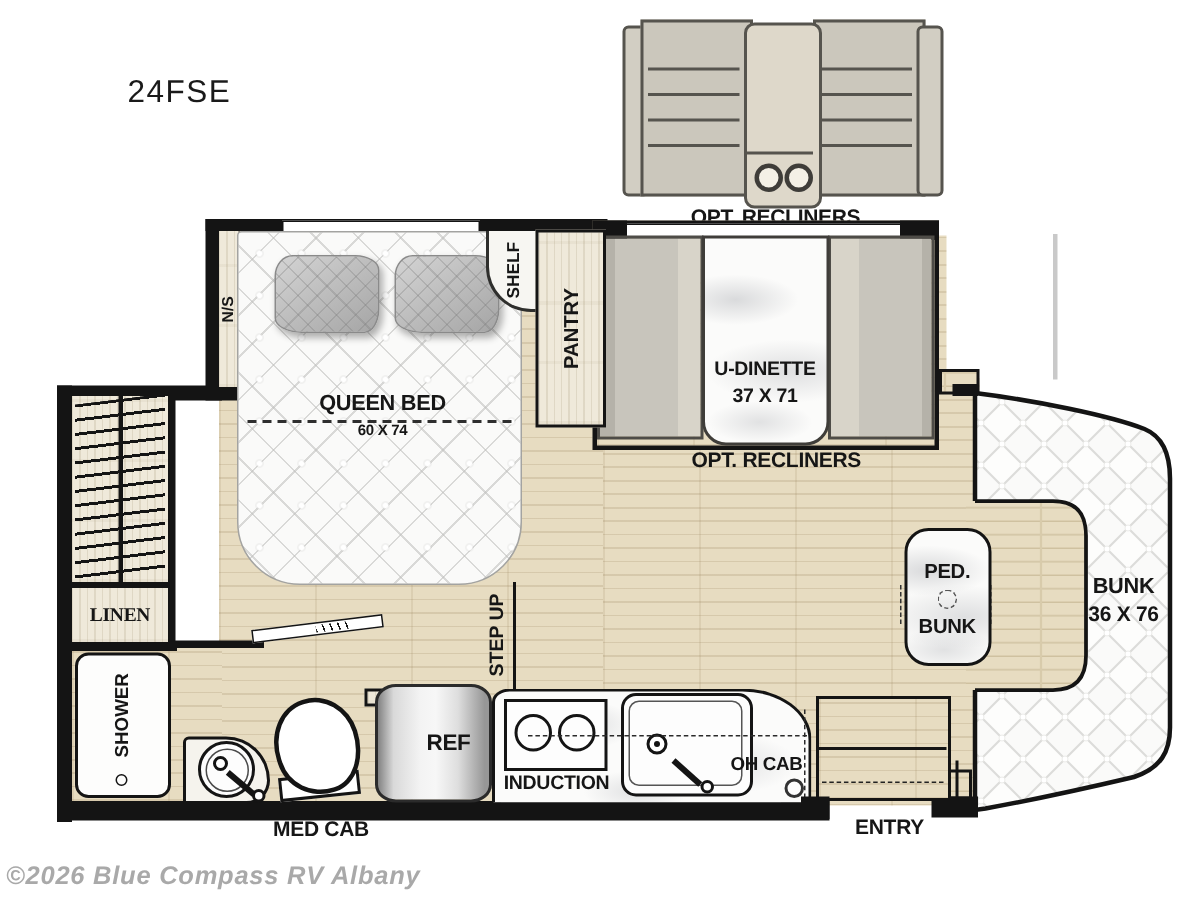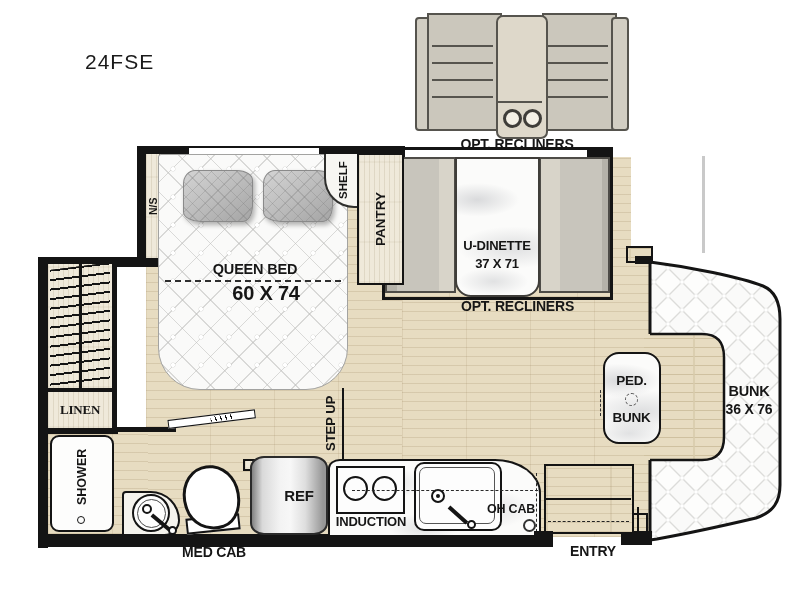--- a/index.html
+++ b/index.html
@@ -103,21 +103,21 @@
     </div>
     <div class="abs" style="left:196px;top:4px;width:14px;height:110px;background:#d2cec3;border:2px solid #56544e;border-radius:4px;"></div>
     <div class="abs" style="left:81px;top:2px;width:48px;height:120px;background:#ded8ca;border:2px solid #56544e;border-radius:7px;">
       <div class="seatline" style="left:0;top:84px;width:44px;"></div>
       <div class="ring" style="left:5px;top:92px;width:19px;height:19px;"></div>
       <div class="ring" style="left:25px;top:92px;width:19px;height:19px;"></div>
     </div>
   </div>
   <div class="lbl" style="left:432px;top:137px;width:170px;font-size:14px;">OPT. RECLINERS</div>
 
-  <div class="abs woodfloor" style="left:382px;top:147px;width:231px;height:153px;border:3px solid #141414;box-sizing:border-box;">
+  <div class="abs woodfloor" style="left:395px;top:147px;width:231px;height:153px;border:3px solid #141414;box-sizing:border-box;">
     <div class="abs" style="left:17px;top:-1px;width:184px;height:8px;background:#fff;border:1px solid #141414;"></div>
     <div class="abs" style="left:-3px;top:-3px;width:23px;height:13px;background:#141414;"></div>
     <div class="abs" style="left:202px;top:-3px;width:26px;height:13px;background:#141414;"></div>
     <div class="abs gray-bench" style="left:0;top:7px;width:71px;height:136px;background:linear-gradient(90deg,#b5b2a9 0 10px,#c8c5bc 10px 52px,#d8d4c9 52px);box-sizing:border-box;"></div>
     <div class="abs gray-bench" style="left:154px;top:7px;width:71px;height:136px;background:linear-gradient(90deg,#d8d4c9 0 19px,#c8c5bc 19px 61px,#b5b2a9 61px);box-sizing:border-box;"></div>
     <div class="abs marble" style="left:70px;top:7px;width:85px;height:140px;border:2.5px solid #3f3d39;border-radius:0 0 16px 16px;box-sizing:border-box;">
       <div class="lbl" style="left:0;top:80px;width:80px;font-size:13px;">U-DINETTE</div>
       <div class="lbl" style="left:0;top:98px;width:80px;font-size:13px;">37 X 71</div>
     </div>
   </div>
@@ -125,21 +125,21 @@
 
   <div class="abs woodcab" style="left:146px;top:154px;width:13px;height:104px;border-right:1px solid #6b6558;">
     <div class="vtext" style="left:0;top:0;width:13px;height:104px;font-size:10.5px;">N/S</div>
   </div>
   <div class="abs tuft" style="left:158px;top:154px;width:190px;height:236px;border:1.5px solid #a3a3a1;border-radius:3px 3px 42px 42px;box-sizing:border-box;">
     <div class="pillow" style="left:24px;top:15px;width:68px;height:50px;"></div>
     <div class="pillow" style="left:104px;top:15px;width:68px;height:50px;"></div>
     <div class="abs" style="left:6px;top:125px;width:176px;height:0;border-top:2px dashed #2e2e2e;"></div>
   </div>
   <div class="lbl" style="left:195px;top:262px;width:120px;font-size:14.5px;">QUEEN BED</div>
-  <div class="lbl" style="left:222px;top:283px;width:88px;font-size:20px;">60 X 74</div>
+  <div class="lbl" style="left:211px;top:283px;width:88px;font-size:10px;">60 X 74</div>
   <div class="abs" style="left:324px;top:154px;width:34px;height:54px;background:#f7f6f2;border-left:2px solid #2f2f2d;border-bottom:2px solid #2f2f2d;border-bottom-left-radius:30px;box-sizing:border-box;">
     <div class="vtext" style="left:2px;top:0;width:30px;height:52px;font-size:11.5px;">SHELF</div>
   </div>
   <div class="abs woodcab" style="left:357px;top:153px;width:47px;height:132px;border:2px solid #141414;box-sizing:border-box;">
     <div class="vtext" style="left:0;top:0;width:43px;height:128px;font-size:13.5px;">PANTRY</div>
   </div>
   <div class="abs" style="left:168px;top:420px;width:88px;height:9px;background:#fff;border:1.5px solid #141414;transform:rotate(-7deg);transform-origin:left center;box-sizing:border-box;">
     <div class="abs" style="left:42px;top:0.5px;width:22px;height:5px;background:repeating-linear-gradient(75deg,#141414 0 1px,transparent 1px 5px);"></div>
   </div>
 
@@ -202,14 +202,15 @@
   <div class="abs" style="left:600px;top:390px;width:0;height:26px;border-left:1.5px dashed #333;"></div>
   <div class="abs" style="left:660px;top:390px;width:0;height:26px;border-left:1.5px dashed #333;"></div>
   <div class="abs marble" style="left:603px;top:352px;width:58px;height:92px;border:2.5px solid #141414;border-radius:16px;box-sizing:border-box;">
     <div class="lbl" style="left:0;top:20px;width:53px;font-size:13.5px;">PED.</div>
     <div class="abs" style="left:20px;top:39px;width:13px;height:13px;border:1.5px dashed #555;border-radius:50%;box-sizing:border-box;"></div>
     <div class="lbl" style="left:0;top:57px;width:53px;font-size:13.5px;">BUNK</div>
   </div>
   <div class="lbl" style="left:718px;top:384px;width:62px;font-size:14.5px;">BUNK</div>
   <div class="lbl" style="left:716px;top:402px;width:66px;font-size:14px;">36 X 76</div>
 
+  <div class="abs" style="left:4px;top:574px;font-size:17px;font-weight:700;font-style:italic;color:#a9a9a9;letter-spacing:.5px;">©2026 Blue Compass RV Albany</div>
 
 </div>
 
 </body></html>

